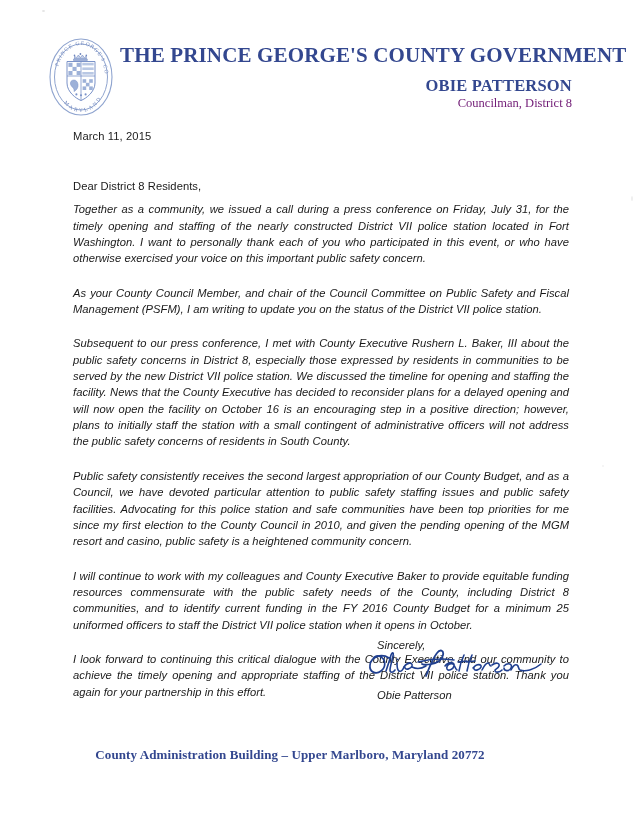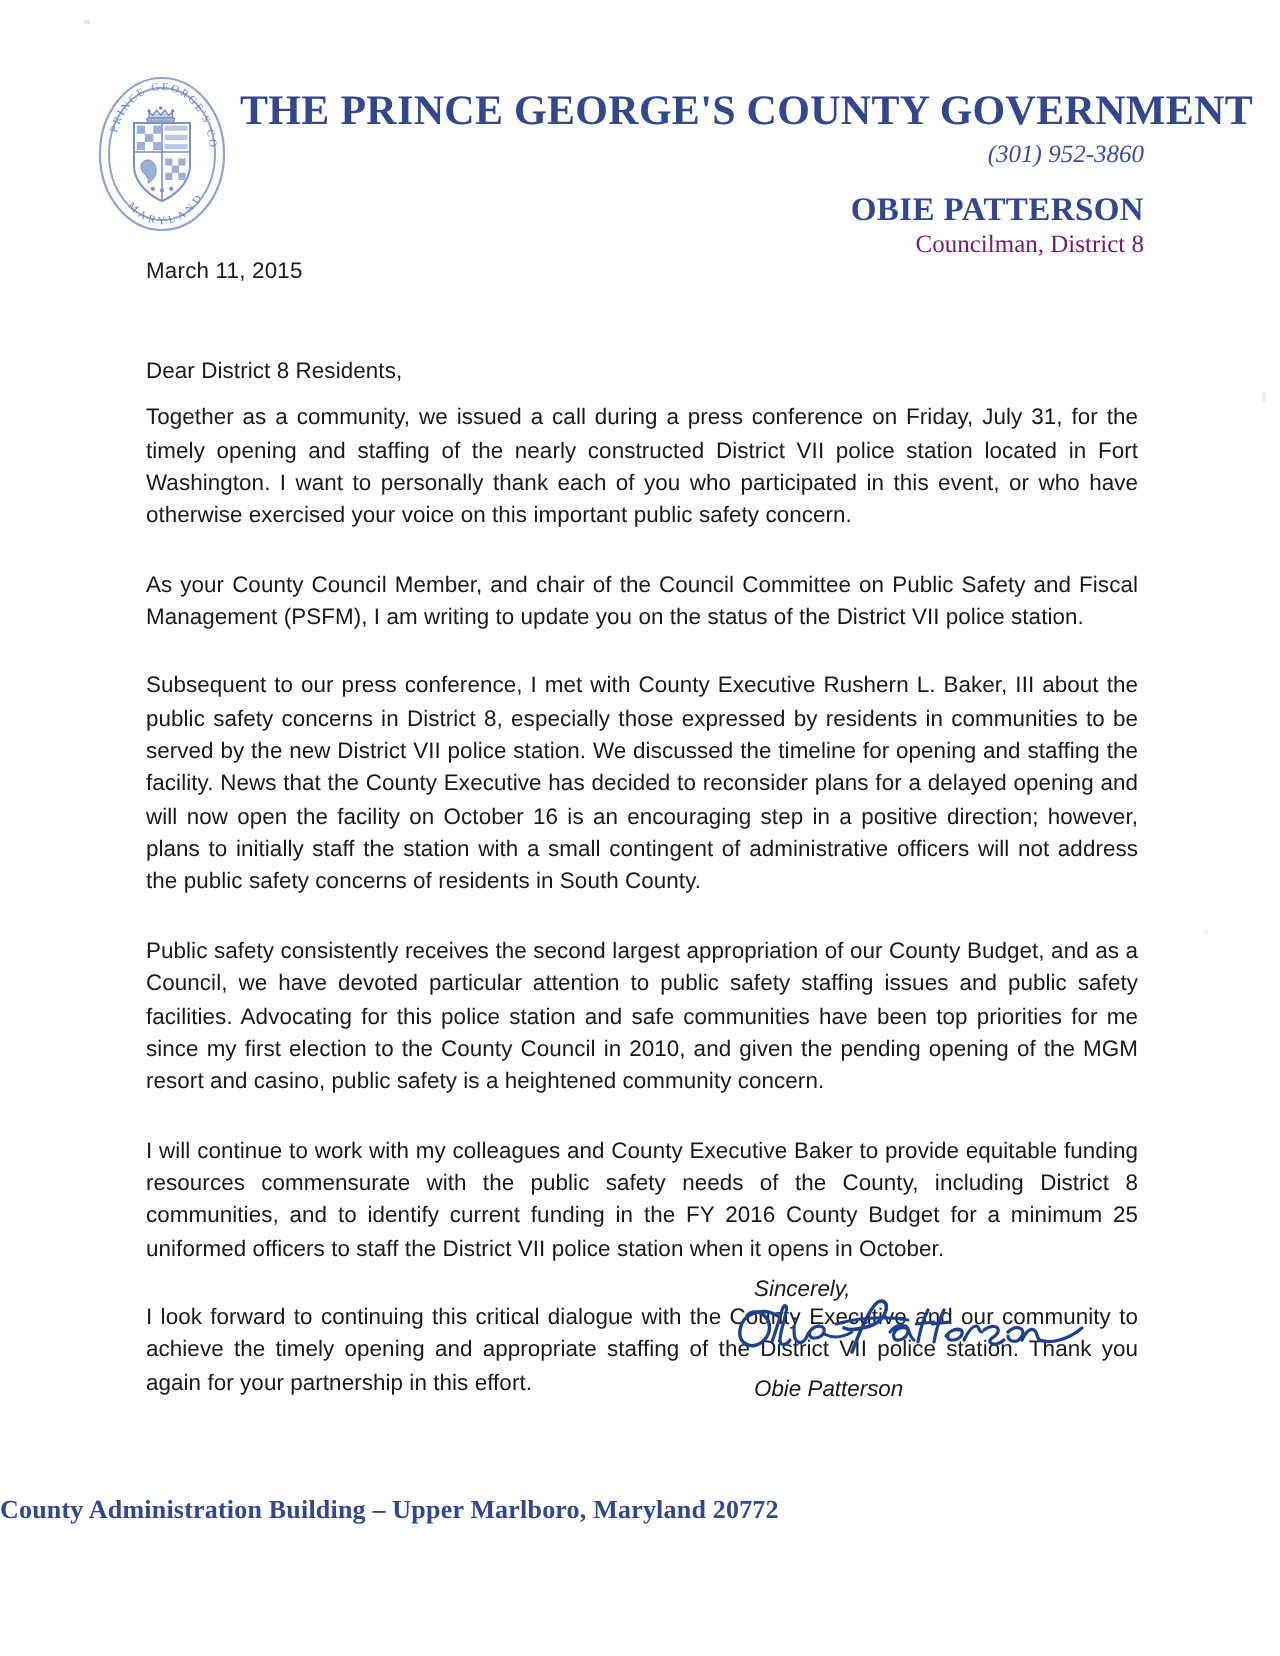--- a/index.html
+++ b/index.html
@@ -119,20 +119,21 @@
   .salutation {
     margin: 0 0 7px 0;
     letter-spacing: .05px;
   }
 
   .para {
     margin: 4px 0 18px 0;
     text-align: justify;
     text-justify: inter-word;
     letter-spacing: .04px;
+    font-style: italic;
   }
 
   
   .sign-block {
     position: absolute;
     left: 377px;
     top: 639px;
     width: 200px;
     font-style: italic;
   }
@@ -156,20 +157,21 @@
     line-height: 1.34;
   }
   .sign-name { margin-top: 1px; }
 
   
   .footer {
     position: absolute;
     left: 0;
     top: 747px;
     width: 580px;
+    text-align: center;
     font-family: "Liberation Serif", "DejaVu Serif", serif;
     font-weight: bold;
     font-size: 13px;
     color: #33478f;
     letter-spacing: .1px;
   }
 </style>
 </head>
 <body>
 
@@ -239,21 +241,20 @@
             <circle cx="-4.6" cy="16.4" r="1.05"></circle>
             <circle cx="0" cy="17.2" r="1.05"></circle>
             <circle cx="4.6" cy="16.4" r="1.05"></circle>
           </g>
         </g>
       </svg>
     </div>
 
     <div class="lh-text">
       <div class="org-title">THE PRINCE GEORGE'S COUNTY GOVERNMENT</div>
-      <div class="phone">(301) 952-3860</div>
       <div class="official-name">OBIE PATTERSON</div>
       <div class="official-role">Councilman, District 8</div>
     </div>
   </div>
 
   <div class="date-line">March 11, 2015</div>
 
   <div class="letter-body">
     <p class="salutation">Dear District 8 Residents,</p>
     <p class="para">Together as a community, we issued a call during a press conference on Friday, July 31, for the timely opening and staffing of the nearly constructed District VII police station located in Fort Washington.  I want to personally thank each of you who participated in this event, or who have otherwise exercised your voice on this important public safety concern.</p>

